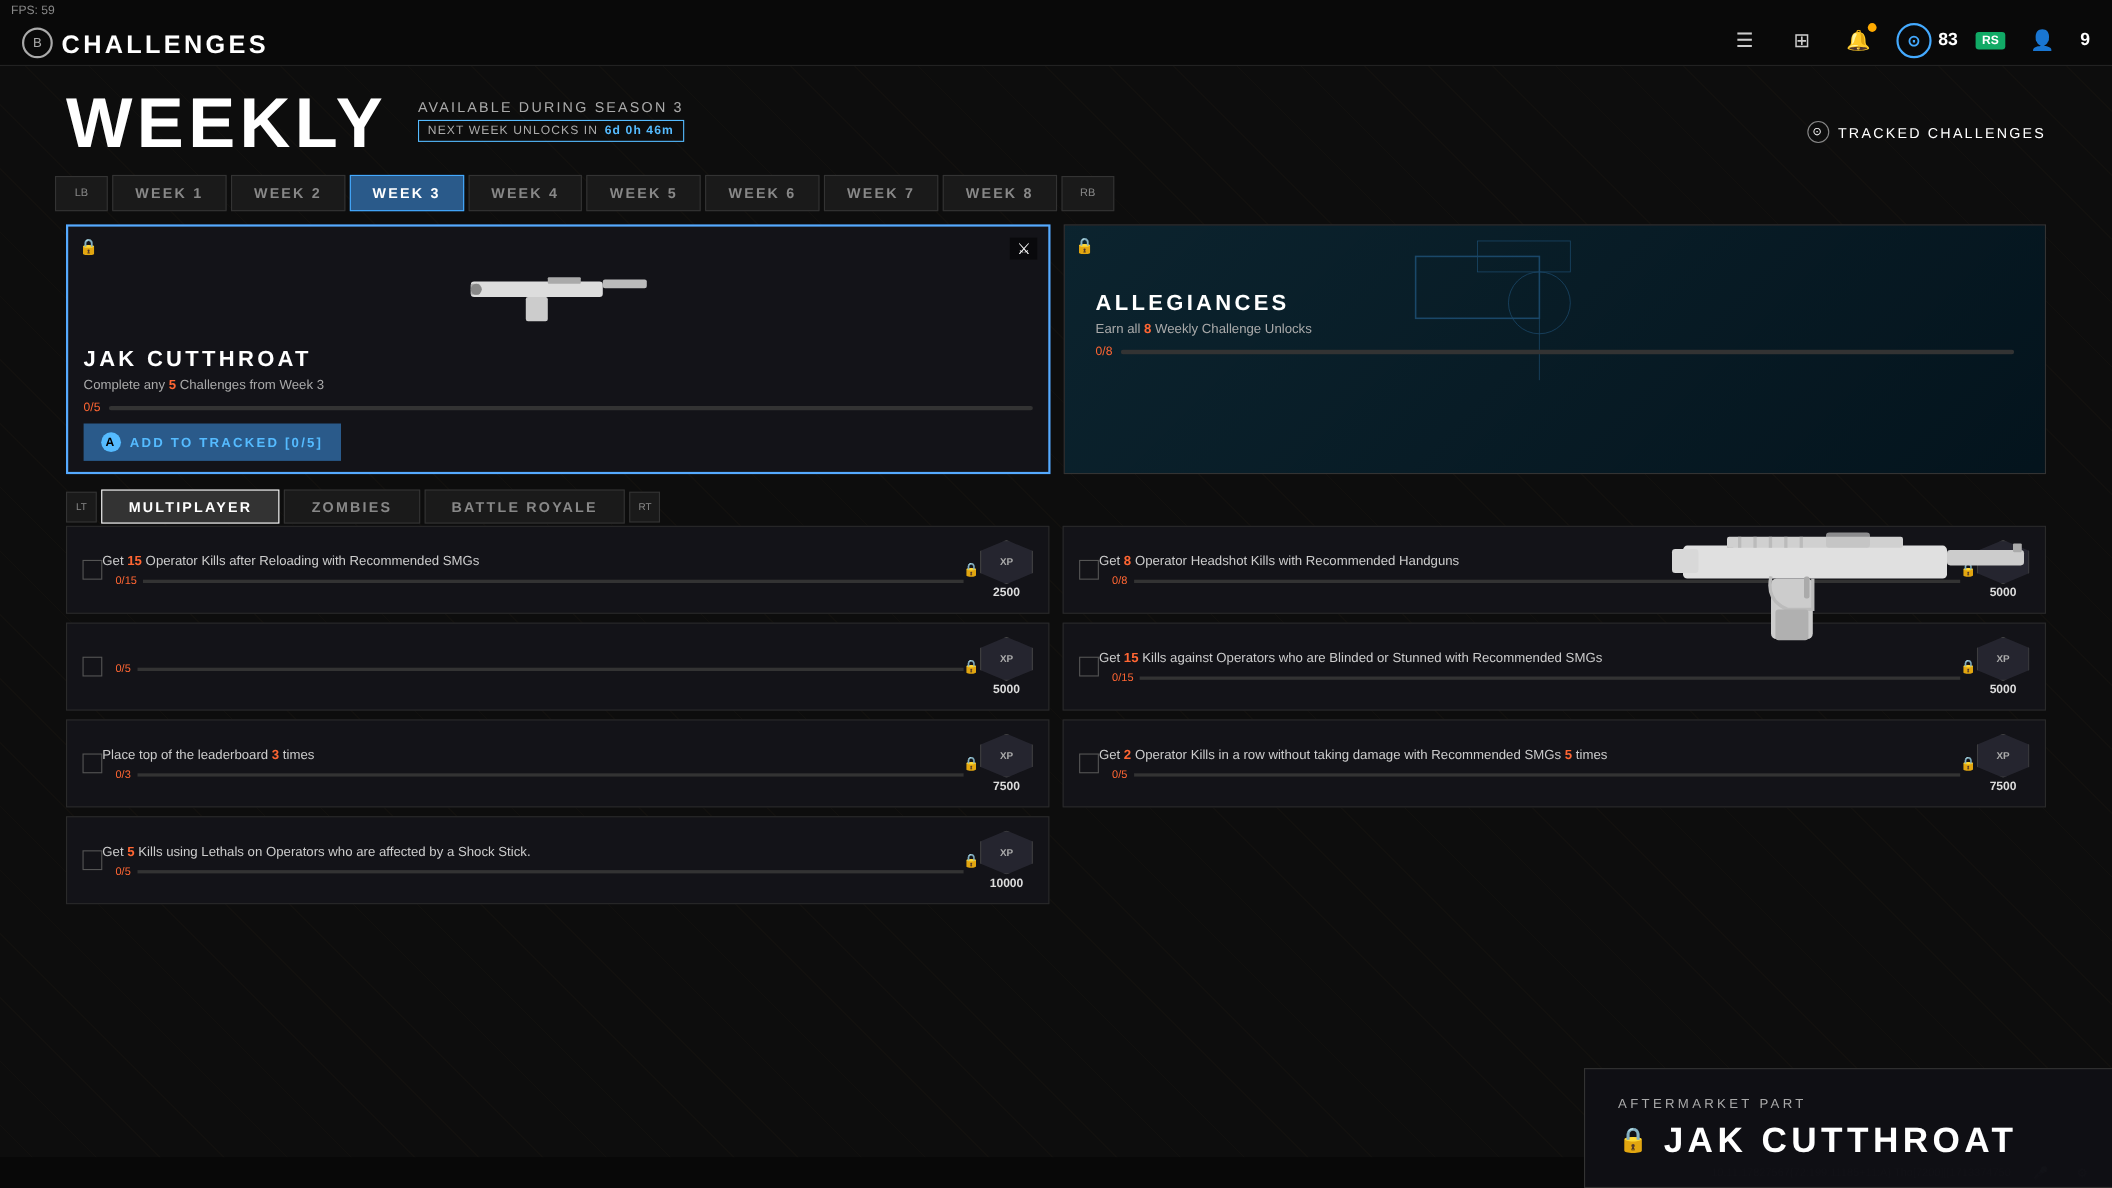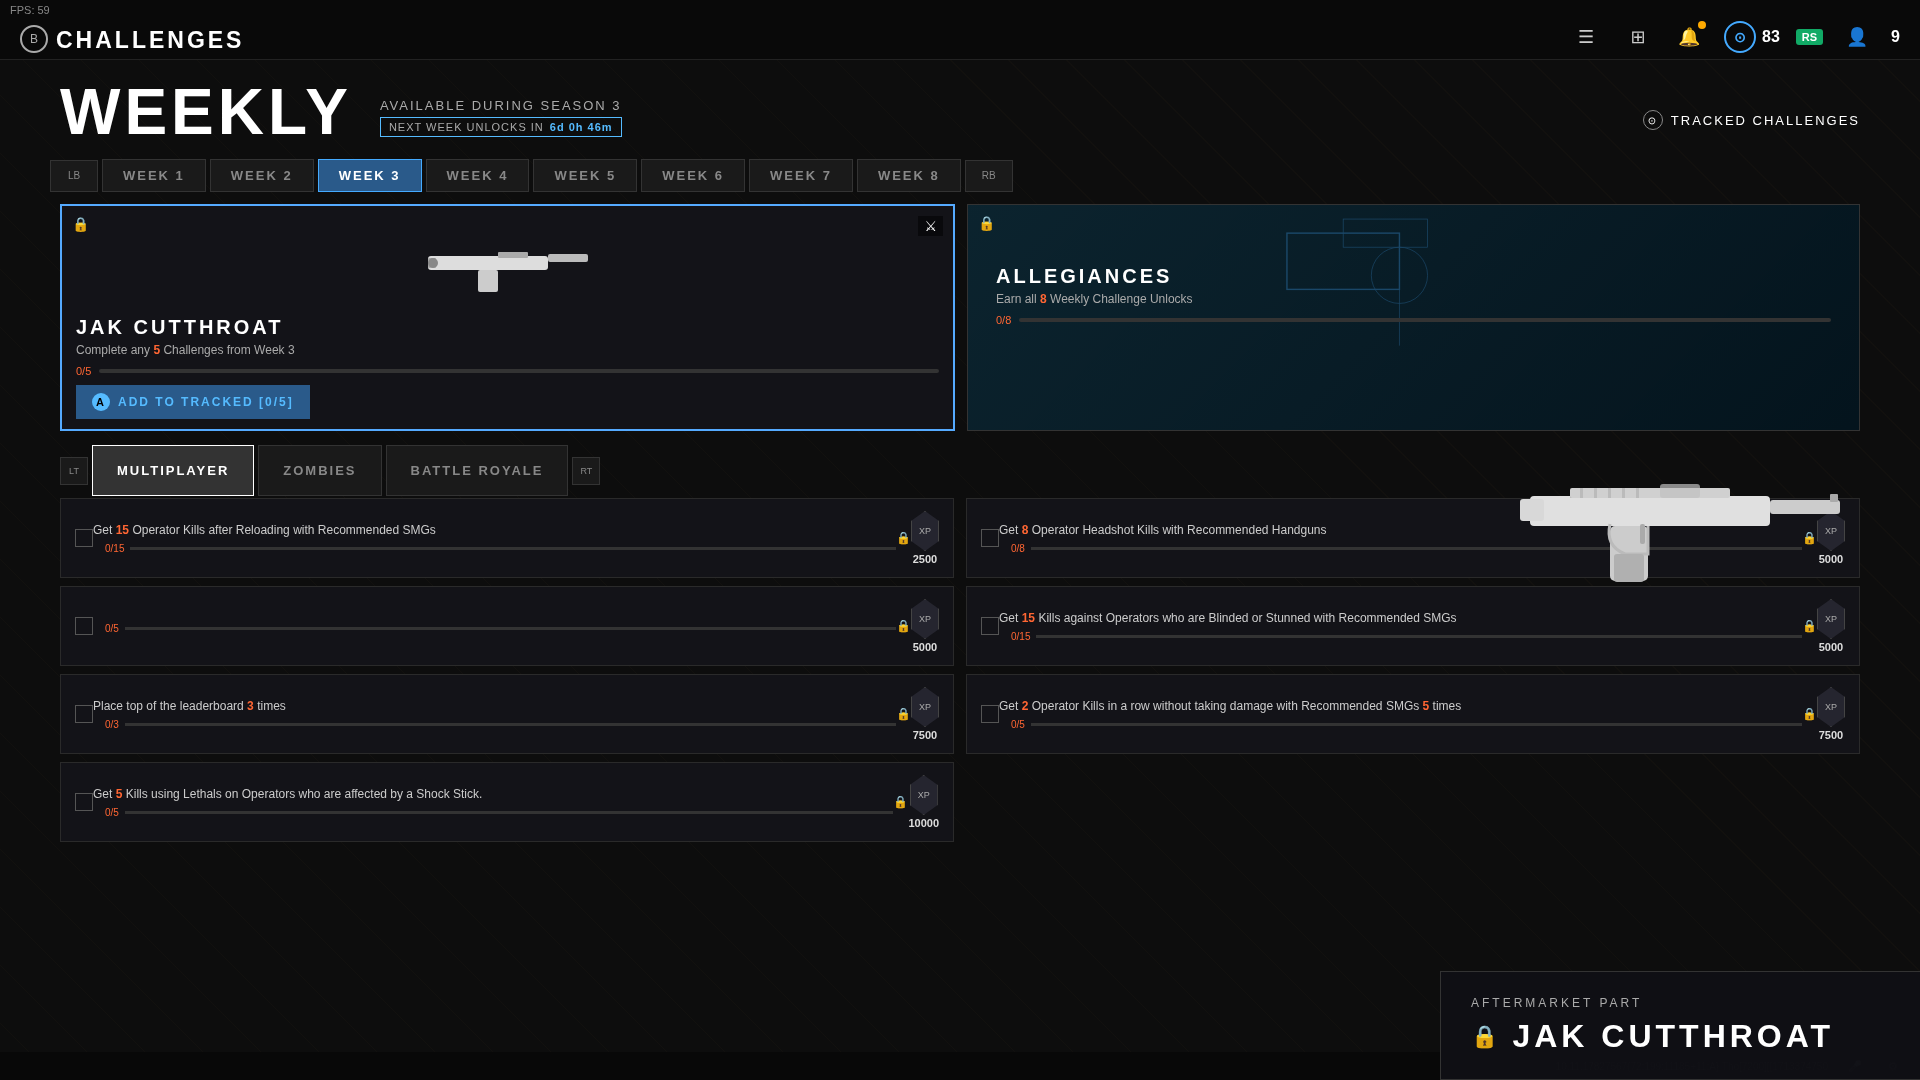--- a/index.html
+++ b/index.html
@@ -157,21 +157,21 @@
       color: #5bf;
       font-size: 11px;
       padding: 3px 8px;
       letter-spacing: 1px;
       display: inline-flex;
       gap: 6px;
     }
     .unlock-label { color: #aaa; }
     .weekly-header-left {
       display: flex;
-      align-items: center;
+      align-items: flex-start;
       gap: 20px;
     }
     .tracked-btn {
       display: flex;
       align-items: center;
       gap: 8px;
       font-size: 13px;
       color: #fff;
       letter-spacing: 2px;
       cursor: pointer;
@@ -339,21 +339,21 @@
     .mode-nav {
       width: 28px; height: 28px;
       background: #1a1a1a;
       border: 1px solid #333;
       display: flex; align-items: center; justify-content: center;
       font-size: 9px;
       color: #888;
       cursor: pointer;
     }
     .mode-tab {
-      padding: 17px 24px;
+      padding: 7px 24px;
       font-size: 13px;
       font-weight: 700;
       letter-spacing: 2px;
       color: #888;
       background: #1a1a1a;
       border: 1px solid #333;
       cursor: pointer;
     }
     .mode-tab.active {
       background: #333;
@@ -419,27 +419,27 @@
       font-size: 12px;
       color: #888;
     }
     .challenge-xp {
       display: flex;
       flex-direction: column;
       align-items: center;
       gap: 2px;
     }
     .xp-badge {
-      width: 28px; height: 40px;
+      width: 48px; height: 40px;
       background: rgba(40,40,50,0.9);
       border: 1px solid #444;
       display: flex; align-items: center; justify-content: center;
       font-size: 9px;
       color: #aaa;
-      font-weight: 400;
+      font-weight: 700;
       clip-path: polygon(50% 0%, 100% 25%, 100% 75%, 50% 100%, 0% 75%, 0% 25%);
     }
     .xp-amount {
       font-size: 11px;
       color: #ddd;
       font-weight: 700;
     }
 
     
     .right-panel {

